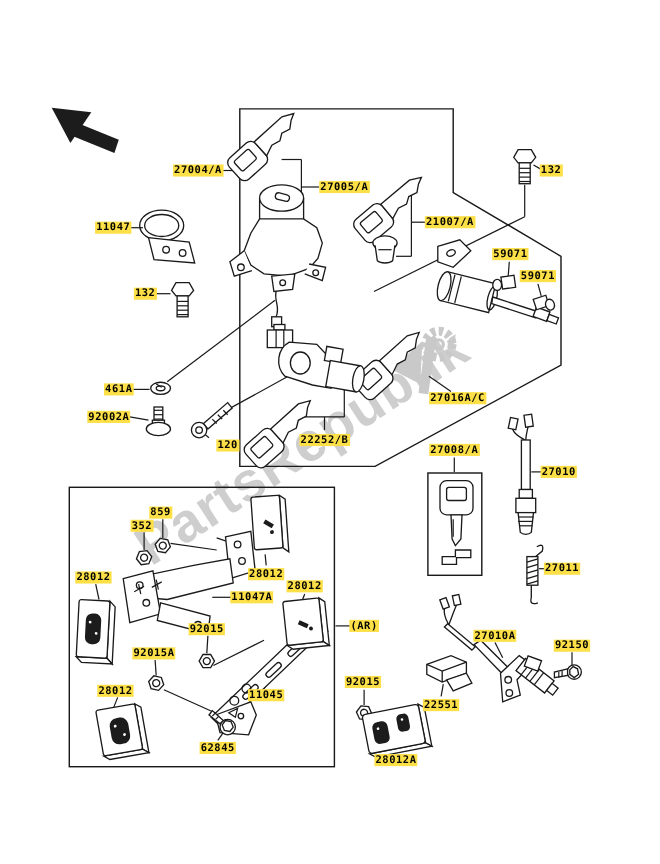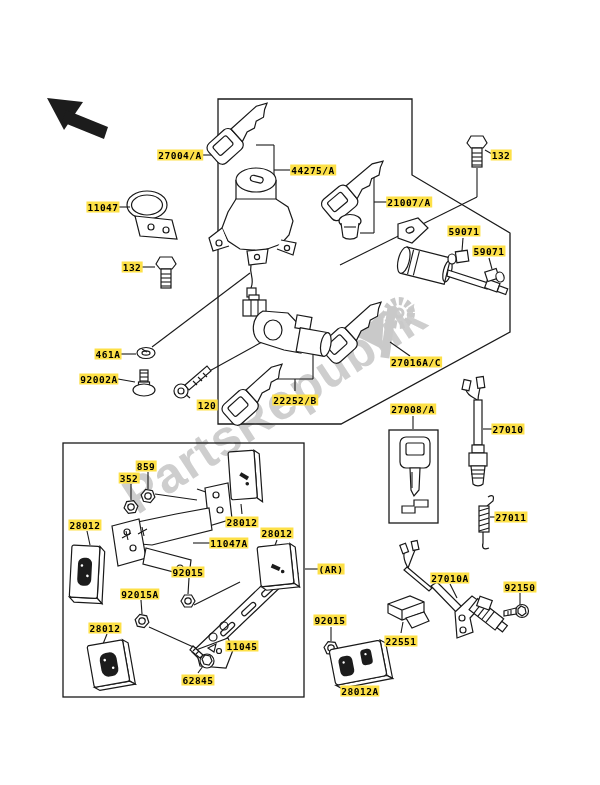--- a/index.html
+++ b/index.html
@@ -385,21 +385,21 @@
       <polygon class="pt" points="0,36 52,36 57,40 5,40"></polygon>
       <rect class="pt" x="0" y="0" width="52" height="36" rx="3"></rect>
       <rect class="dk" x="7" y="9" width="14" height="20" rx="5"></rect>
       <rect class="dk" x="30" y="6" width="11" height="16" rx="4"></rect>
       <circle cx="12" cy="15" r="1.2" fill="#fff"></circle>
       <circle cx="35" cy="11" r="1.2" fill="#fff"></circle>
     </g>
   </svg>
 
   <span class="lbl" style="left:180px;top:155px">27004/A</span>
-  <span class="lbl" style="left:313px;top:170px">44275/A</span>
+  <span class="lbl" style="left:313px;top:170px">27005/A</span>
   <span class="lbl" style="left:103px;top:207px">11047</span>
   <span class="lbl" style="left:132px;top:267px">132</span>
   <span class="lbl" style="left:409px;top:202px">21007/A</span>
   <span class="lbl" style="left:501px;top:155px">132</span>
   <span class="lbl" style="left:464px;top:231px">59071</span>
   <span class="lbl" style="left:489px;top:251px">59071</span>
   <span class="lbl" style="left:108px;top:354px">461A</span>
   <span class="lbl" style="left:99px;top:379px">92002A</span>
   <span class="lbl" style="left:207px;top:405px">120</span>
   <span class="lbl" style="left:295px;top:400px">22252/B</span>
@@ -415,15 +415,15 @@
   <span class="lbl" style="left:360px;top:691px">28012A</span>
   <span class="lbl" style="left:146px;top:466px">859</span>
   <span class="lbl" style="left:129px;top:478px">352</span>
   <span class="lbl" style="left:85px;top:525px">28012</span>
   <span class="lbl" style="left:242px;top:522px">28012</span>
   <span class="lbl" style="left:277px;top:533px">28012</span>
   <span class="lbl" style="left:229px;top:543px">11047A</span>
   <span class="lbl" style="left:188px;top:572px">92015</span>
   <span class="lbl" style="left:140px;top:594px">92015A</span>
   <span class="lbl" style="left:105px;top:628px">28012</span>
-  <span class="lbl" style="left:242px;top:646px">11045</span>
+  <span class="lbl" style="left:242px;top:632px">11045</span>
   <span class="lbl" style="left:198px;top:680px">62845</span>
 </div>
 
 </body></html>

